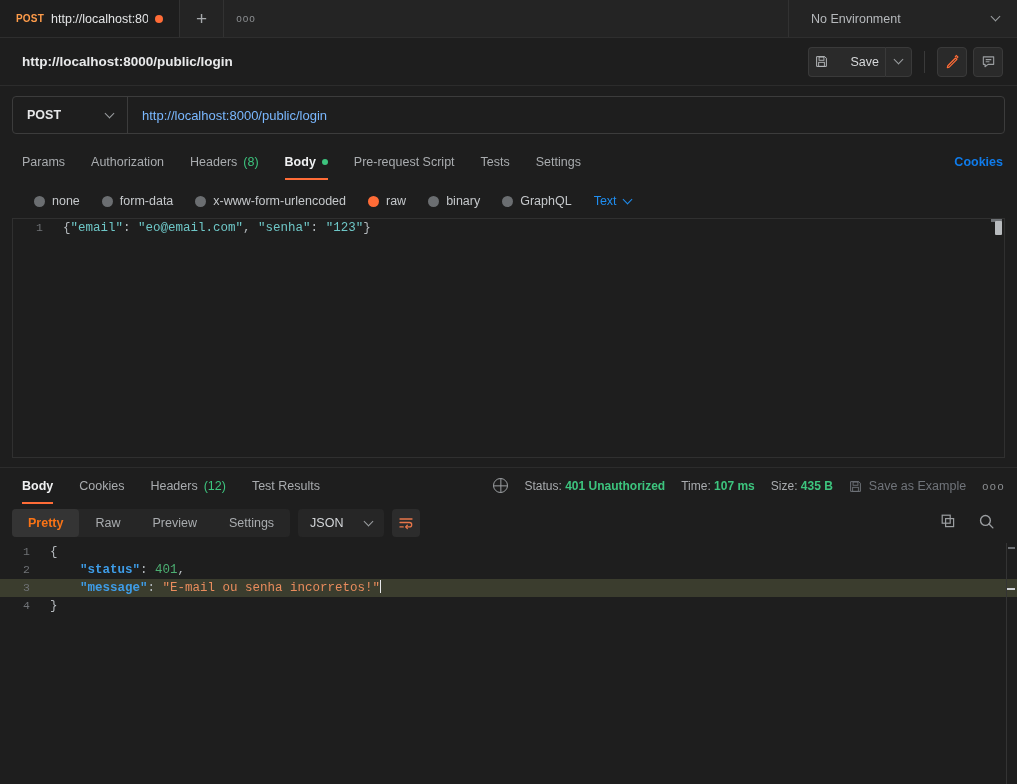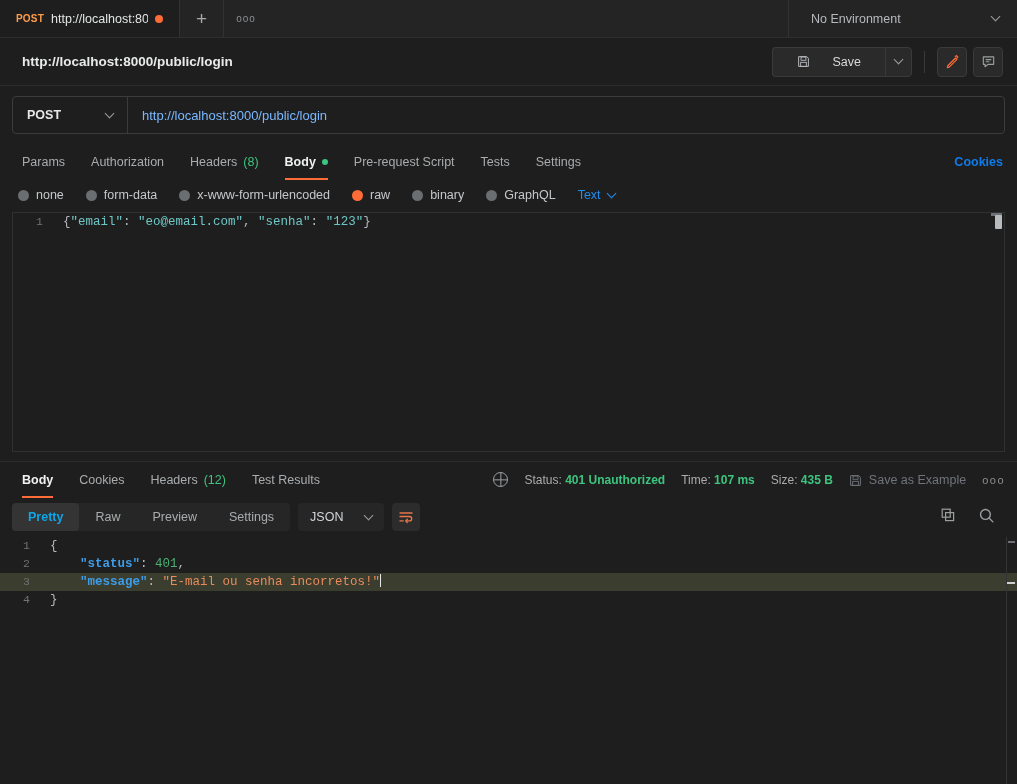--- a/index.html
+++ b/index.html
@@ -48,21 +48,21 @@
   }
   .chev-i { display:inline-block; width:7px; height:7px; border-right:1.3px solid #9b9ea1; border-bottom:1.3px solid #9b9ea1; transform: rotate(45deg); position:relative; top:-2px;}
 
   
   .reqheader {
     height: 48px; flex:0 0 48px; display:flex; align-items:center;
     padding: 0 14px 0 22px; border-bottom:1px solid #2c2c2c; background:#1e1e1e;
   }
   .req-title { font-size:13.5px; font-weight:700; color:#e8e9ea; flex:1; }
   .btn-save {
-    display:flex; align-items:center; gap:23px; height:30px; padding:0 24px;
+    display:flex; align-items:center; gap:23px; height:30px; padding:0 6px;
     background:#2a2a2a; border:1px solid #3a3a3a; border-right:none;
     border-radius:4px 0 0 4px; font-size:12.5px; color:#d6d8da;
   }
   .btn-save-caret {
     width:27px; height:30px; display:flex; align-items:center; justify-content:center;
     background:#2a2a2a; border:1px solid #3a3a3a; border-radius:0 4px 4px 0;
   }
   .vdiv { width:1px; height:22px; background:#3a3a3a; margin:0 12px; }
   .iconbtn {
     width:30px; height:30px; display:flex; align-items:center; justify-content:center;
@@ -104,21 +104,21 @@
   }
   .rtab.active { color:#f0f1f2; font-weight:700; }
   .rtab.active::after {
     content:""; position:absolute; left:0; right:0; bottom:0; height:2px; background:#ff6c37;
   }
   .count { color:#3dc47e; }
   .greendot { width:6px; height:6px; border-radius:50%; background:#3dc47e; }
   .cookies-link { margin-left:auto; color:#0f7bea; font-size:12.5px; font-weight:700; margin-right:0; }
 
   
-  .bodytypes { display:flex; align-items:center; padding:8px 14px 8px 18px; gap:0; }
+  .bodytypes { display:flex; align-items:center; padding:8px 14px 8px 34px; gap:0;margin-top:6px; }
   .radio-item { display:flex; align-items:center; gap:7px; margin-right:22px; font-size:12.5px; color:#c5c8cb; }
   .radio { width:11px; height:11px; border-radius:50%; background:#6b6e71; }
   .radio.sel { background:#ff6c37; }
   .textsel { display:flex; align-items:center; gap:7px; color:#1f8ef1; font-size:12.5px; }
   .chev-b { display:inline-block; width:7px; height:7px; border-right:1.4px solid #1f8ef1; border-bottom:1.4px solid #1f8ef1; transform: rotate(45deg); position:relative; top:-2px;}
 
   
   .editor-wrap {
     margin: 2px 12px 0 12px; border:1px solid #303030; background:#1e1e1e;
     height:240px; position:relative; overflow:hidden;
@@ -155,21 +155,21 @@
   .globe { width:15px; height:15px; border:1.3px solid #9b9ea1; border-radius:50%; position:relative; }
   .globe::before{content:"";position:absolute;left:50%;top:-1px;width:1.3px;height:15px;background:#9b9ea1;transform:translateX(-50%);}
   .globe::after{content:"";position:absolute;top:50%;left:-1px;width:15px;height:1.3px;background:#9b9ea1;transform:translateY(-50%);}
   .save-ex { display:flex; align-items:flex-end; gap:7px; color:#70747a; font-size:12.5px; }
   .dots3 { color:#8b8e91; font-size:11px; letter-spacing:1.5px; }
 
   
   .resptoolbar { display:flex; align-items:center; padding:6px 12px 6px 12px; gap:8px; }
   .seg { display:flex; background:#262626; border-radius:4px; height:28px; align-items:center; }
   .seg-item { padding:0 16px; font-size:12.5px; color:#a9acaf; height:28px; display:flex; align-items:center; border-radius:4px;}
-  .seg-item.active { background:#343434; color:#0ea5e9; font-weight:700; }
+  .seg-item.active { background:#343434; color:#f97316; font-weight:700; }
   .fmt-sel {
     display:flex; align-items:center; gap:22px; padding:0 12px; height:28px;
     background:#262626; border-radius:4px; font-size:12.5px; color:#d2d5d8;
   }
   .wrapbtn {
     width:28px; height:28px; background:#2c2c2c; border-radius:4px;
     display:flex; align-items:center; justify-content:center;
   }
   .resp-right { margin-left:auto; display:flex; align-items:center; gap:22px; padding-right:10px; }
 

